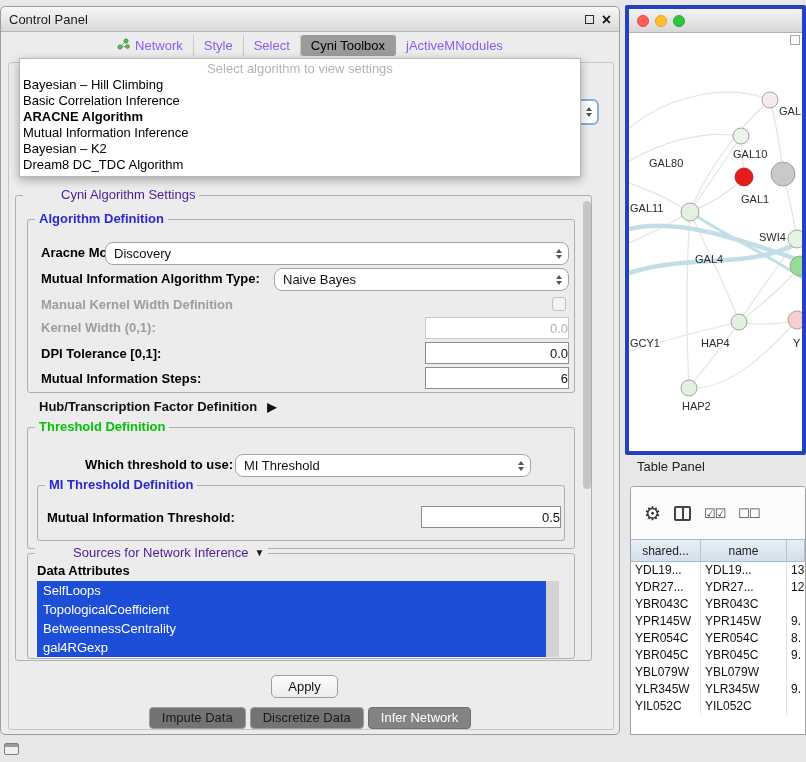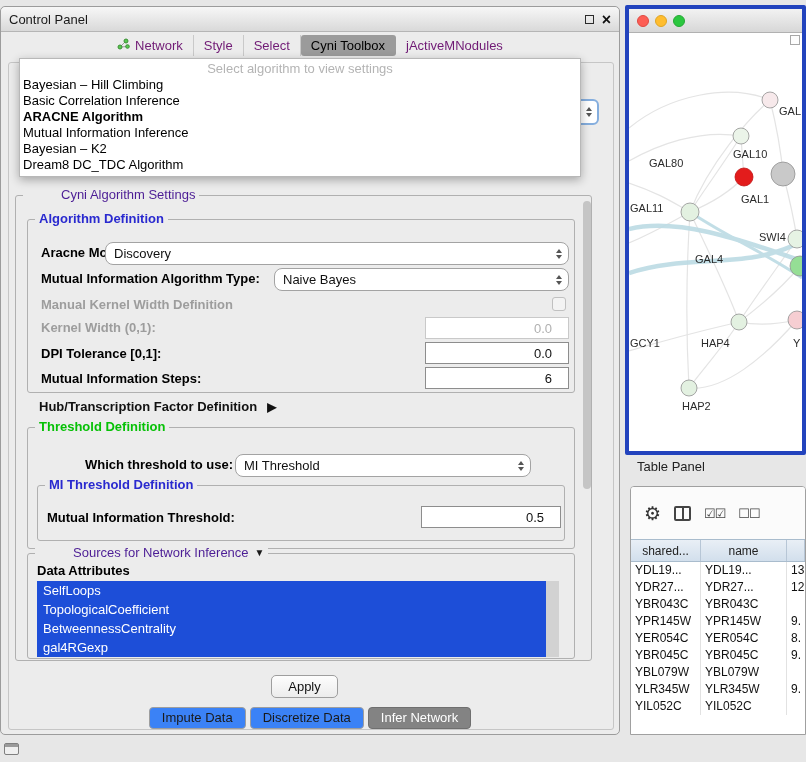--- a/index.html
+++ b/index.html
@@ -17,21 +17,21 @@
     background:#ececec; border:1px solid #9c9c9c; border-radius:5px;
   }
   .titlebar { position:relative; height:25px; background:linear-gradient(#f7f7f7,#d9d9d9);
     border-bottom:1px solid #b5b5b5; border-radius:5px 5px 0 0; }
   .titlebar .title { position:absolute; left:8px; top:0; line-height:25px; font-size:13px; color:#1a1a1a; }
   .titlebar .buttons { position:absolute; right:8px; top:0; height:25px; display:flex; align-items:center; gap:8px; }
   .float-btn { width:9px; height:9px; border:1px solid #2b2b2b; background:transparent; }
   .close-btn { font-size:16px; font-weight:bold; color:#111; line-height:1; }
 
   .tabbar { height:26px; display:flex; justify-content:center; align-items:center; }
-  .tab { font-size:13px; color:#701a75; padding:3px 10px; border-right:1px solid #c9c9c9;
+  .tab { font-size:13px; color:#8b5cf6; padding:3px 10px; border-right:1px solid #c9c9c9;
          display:flex; gap:5px; align-items:center; height:21px; }
   .tab:last-child { border-right:none; }
   .tab.selected { background:#9b9b9b; color:#000000; border-radius:3px; border-right:1px solid transparent; }
 
   #cyni-panel { position:absolute; left:7px; top:55px; width:606px; height:668px;
     border:1px solid #c6c6c6; border-radius:3px; z-index:1; }
 
   
   #combo-fragment { position:absolute; left:562px; top:92px; width:36px; height:26px;
     background:#fff; border:2px solid #85aede; border-radius:6px; z-index:20;
@@ -59,21 +59,21 @@
 
   .combo { position:absolute; height:23px; background:#fff; border:1px solid #a3a3a3; border-radius:8px;
     display:flex; align-items:center; font-size:13px; padding:0 6px 0 8px; z-index:3; }
   .combo .val { flex:1; overflow:hidden; white-space:nowrap; }
   .spin { display:flex; flex-direction:column; gap:2px; align-items:center; margin-left:4px; }
   .spin i { display:block; width:0; height:0; border-left:3.5px solid transparent; border-right:3.5px solid transparent; }
   .spin .up { border-bottom:4px solid #555; }
   .spin .dn { border-top:4px solid #555; }
 
   .field { position:absolute; height:22px; background:#fff; border:1px solid #8d8d8d; font-size:13px;
-    display:flex; align-items:center; justify-content:flex-end; padding:0 16px; z-index:3; }
+    display:flex; align-items:center; justify-content:flex-end; padding:0 0; z-index:3; }
   .field.disabled { color:#b0b0b0; border-color:#c9c9c9; }
 
   .checkbox { position:absolute; width:14px; height:14px; border:1px solid #c0c0c0;
     background:#f3f3f3; border-radius:3px; z-index:3; }
 
   #settings-scrollbar { position:absolute; left:581px; top:192px; width:10px; height:458px; z-index:4; }
   #settings-scrollbar .thumb { position:absolute; top:2px; left:1px; width:8px; height:288px;
     background:#c5c5c5; border-radius:4px; }
 
   .hub-row { position:absolute; left:38px; top:392px; display:flex; align-items:center; gap:10px;
@@ -87,21 +87,21 @@
     padding-left:6px; white-space:nowrap; overflow:hidden; }
   #attr-list .list-scroll { width:13px; background:#d2d2d2; }
 
   #apply-btn { position:absolute; left:270px; top:668px; width:67px; height:23px;
     background:linear-gradient(#fdfdfd,#ececec); border:1px solid #9e9e9e; border-radius:5px;
     font-size:13px; display:flex; align-items:center; justify-content:center; z-index:3; }
 
   #bottom-tabs { position:absolute; left:0; right:0; top:700px; display:flex; justify-content:center;
     gap:4px; z-index:3; }
   .btab { height:22px; line-height:20px; padding:0 12px; border:1px solid #9e9e9e; border-radius:4px;
-    background:#3b82f6; font-size:13px; color:#1a1a1a; }
+    background:#737373; font-size:13px; color:#1a1a1a; }
   .btab.selected { background:#838383; color:#fff; border-color:#6f6f6f; }
 
   
   #net-window { position:absolute; left:625px; top:5px; width:181px; height:450px;
     border:4px solid #2243bd; border-radius:2px; background:#fff; overflow:hidden; }
   .net-titlebar { height:24px; background:linear-gradient(#f2f2f2,#d7d7d7); border-bottom:1px solid #b1b1b1;
     display:flex; align-items:center; padding-left:8px; gap:6px; }
   .light { width:12px; height:12px; border-radius:50%; }
   .light.red { background:#fd5e55; border:1px solid #df4a43; }
   .light.yellow { background:#ffbd2f; border:1px solid #dfa524; }

